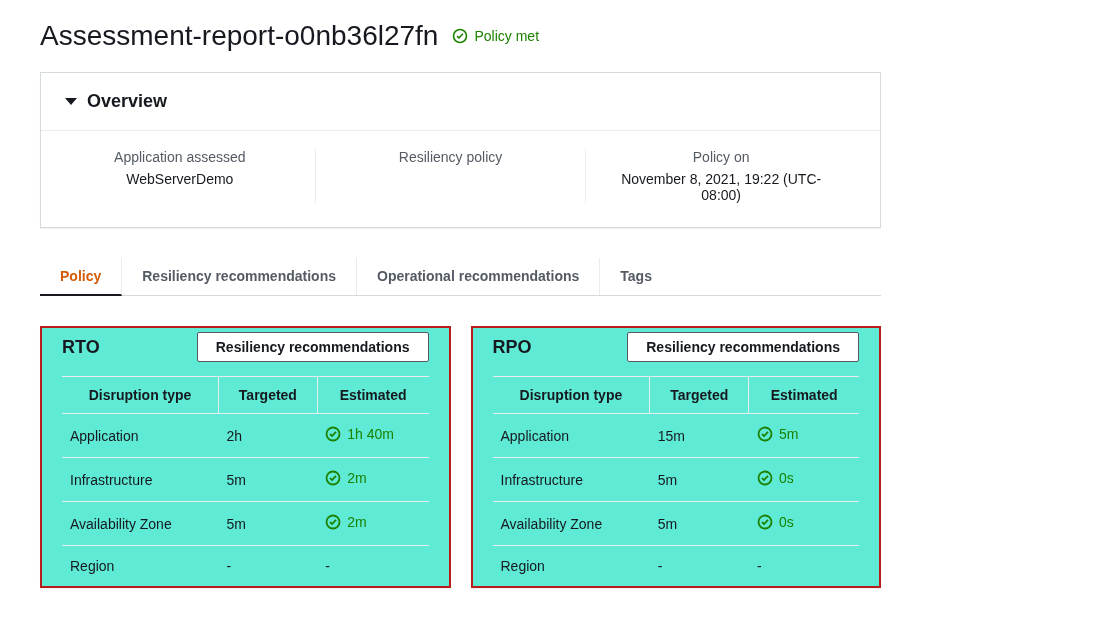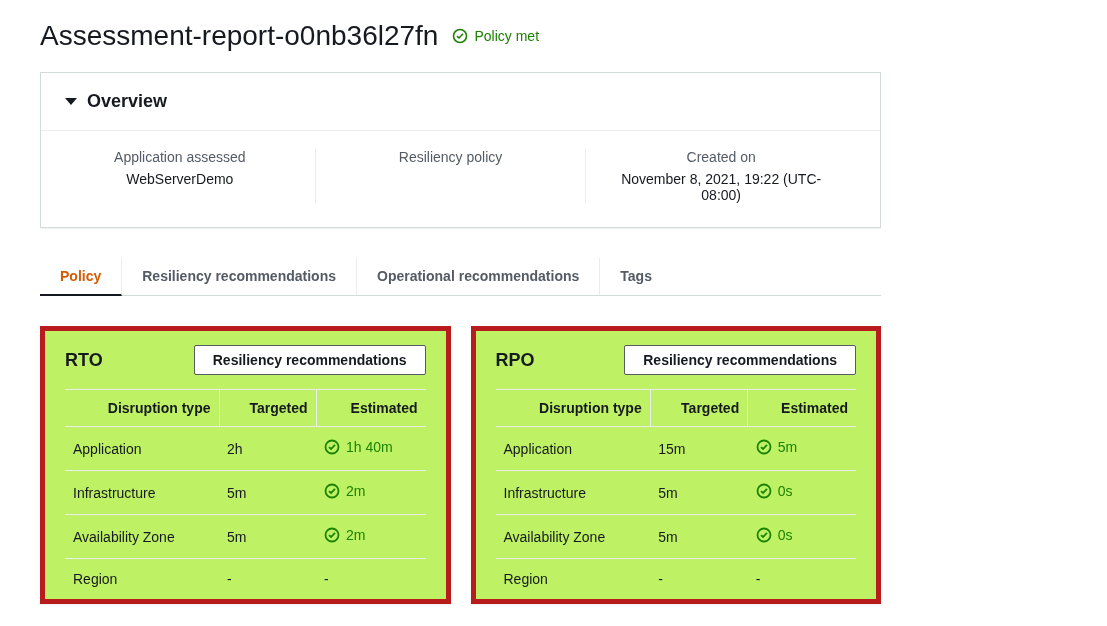--- a/index.html
+++ b/index.html
@@ -80,24 +80,24 @@
     border-bottom: 2px solid #16191f;
     margin-bottom: -1px;
   }
   .panels {
     display: flex;
     gap: 20px;
     margin-top: 30px;
   }
   .panel {
     flex: 1;
-    border: 5px solid #b91c1c;
-    background: #bef264;
+    border: 2px solid #b91c1c;
+    background: #5eead4;
     box-shadow: 0 1px 1px rgba(0,0,0,0.05);
-    padding: 14px 20px 0;
+    padding: 4px 20px 0;
   }
   .panel-header {
     display: flex;
     justify-content: space-between;
     align-items: center;
     margin-bottom: 14px;
   }
   .panel-title {
     font-size: 18px;
     font-weight: 700;
@@ -110,21 +110,21 @@
     font-weight: 700;
     color: #16191f;
     cursor: pointer;
     border-radius: 2px;
   }
   .tbl {
     width: 100%;
     border-collapse: collapse;
   }
   .tbl th {
-    text-align: right;
+    text-align: center;
     font-weight: 700;
     padding: 10px 8px;
     border-top: 1px solid #eaeded;
     border-bottom: 1px solid #eaeded;
     border-left: 1px solid #eaeded;
     font-size: 14px;
     color: #16191f;
   }
   .tbl th:first-child { border-left: none; }
   .tbl td {
@@ -177,21 +177,21 @@
     </div>
     <div class="overview-body">
       <div class="overview-col">
         <div class="ov-label">Application assessed</div>
         <div class="ov-value">WebServerDemo</div>
       </div>
       <div class="overview-col">
         <div class="ov-label">Resiliency policy</div>
       </div>
       <div class="overview-col">
-        <div class="ov-label">Created on</div>
+        <div class="ov-label">Policy on</div>
         <div class="ov-value">November 8, 2021, 19:22 (UTC-08:00)</div>
       </div>
     </div>
   </div>
 
   <div class="tabs">
     <div class="tab active">Policy</div>
     <div class="tab">Resiliency recommendations</div>
     <div class="tab">Operational recommendations</div>
     <div class="tab">Tags</div>

